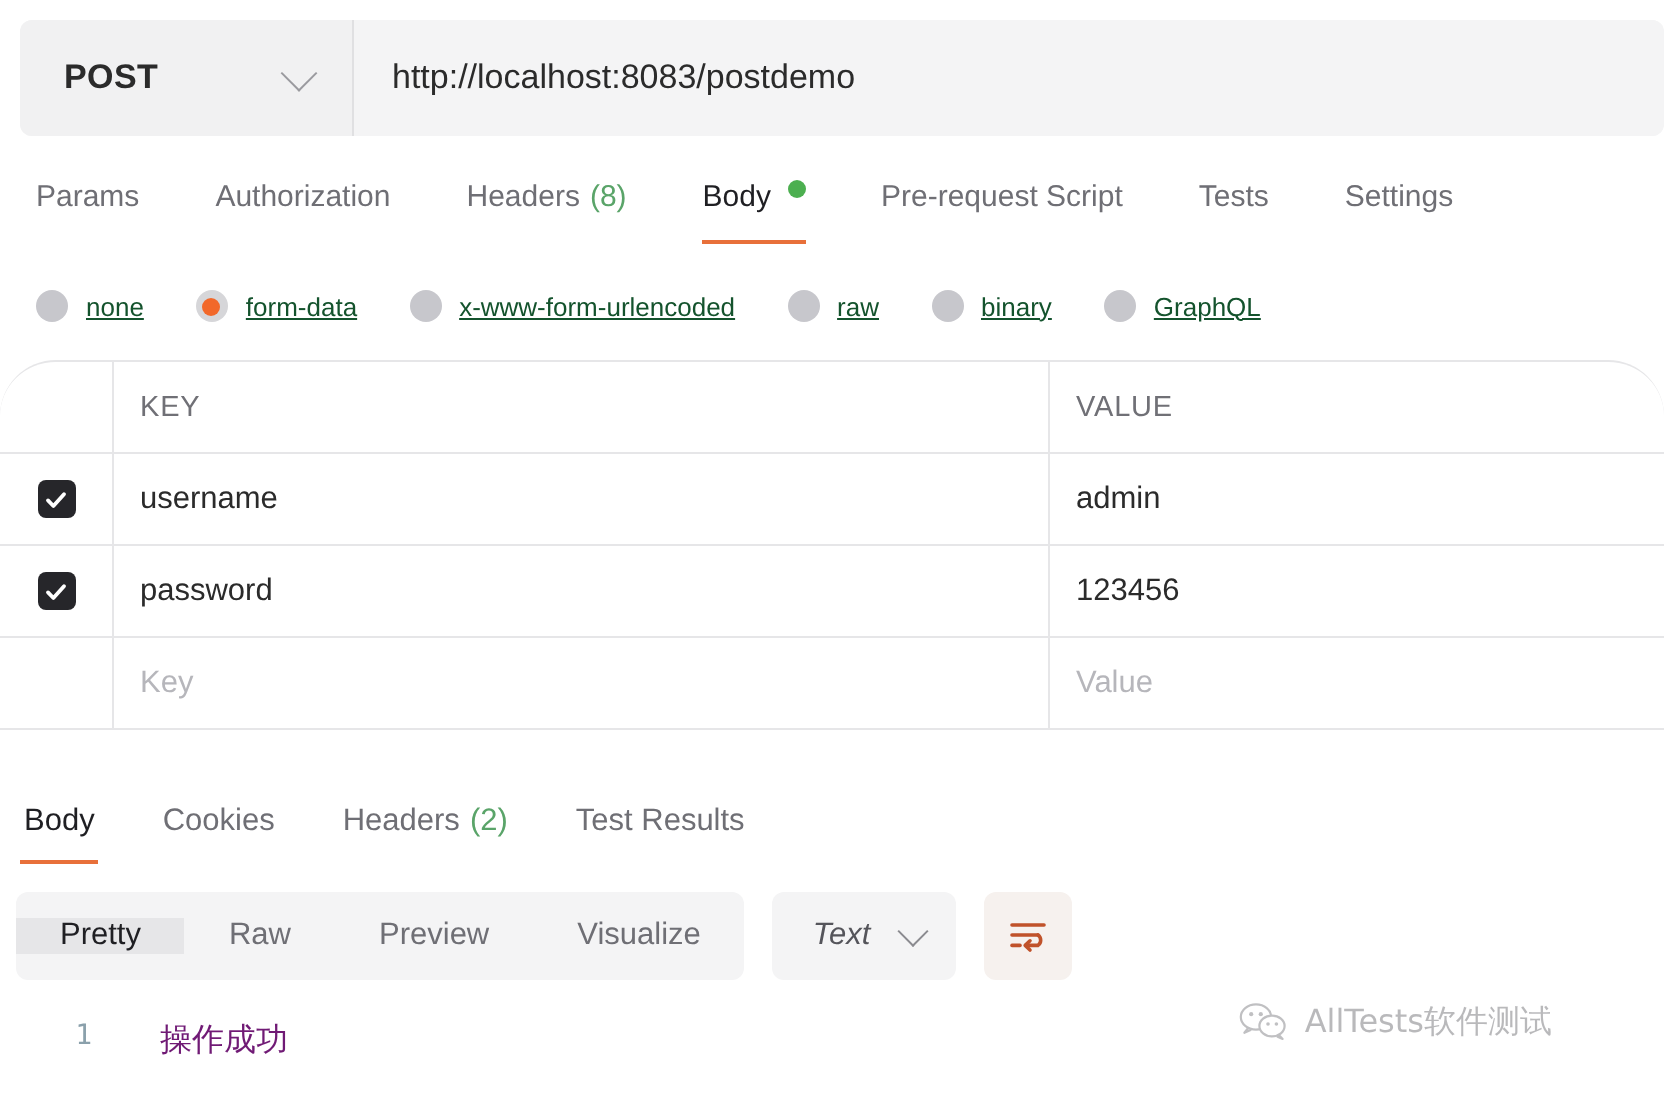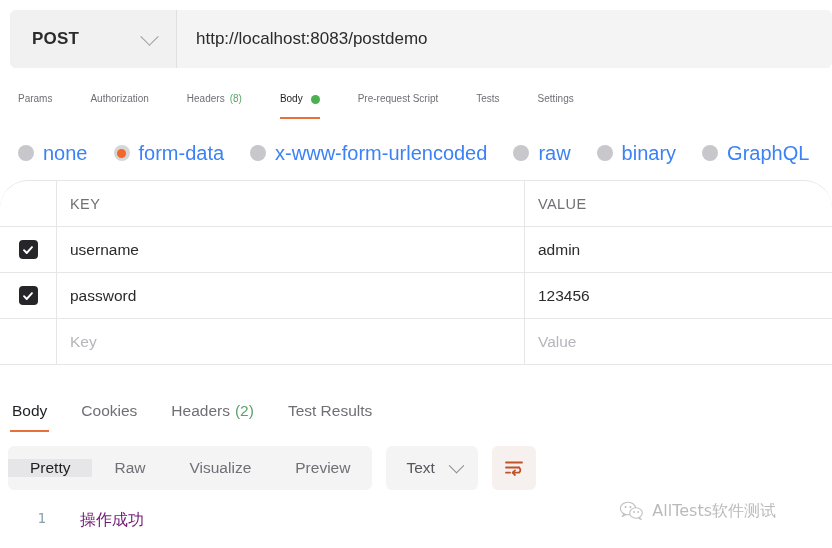--- a/index.html
+++ b/index.html
@@ -48,26 +48,26 @@
 
   
   .req-tabs {
     position: absolute; left: 0; top: 78px;
     width: 832px; height: 44px;
     display: flex; align-items: center;
     padding-left: 18px;
   }
   .req-tab {
     position: relative;
-    font-size: 10px; color: #6f6f75;
+    font-size: 15px; color: #6f6f75;
     margin-right: 38px;
     padding-bottom: 3px;
     white-space: nowrap;
     cursor: pointer;
-    display: flex; align-items: flex-end;
+    display: flex; align-items: flex-start;
   }
   .req-tab.active { color: #1f1f23; }
   .req-tab.active .tab-underline {
     position: absolute; left: 0; right: 0; bottom: -12px;
     height: 2.5px; background: #e8703a;
   }
   .cnt { color: #5aa469; margin-left: 5px; }
   .dot-green {
     width: 9px; height: 9px; border-radius: 50%;
     background: #4caf50; margin-left: 8px; display: inline-block;
@@ -88,21 +88,21 @@
     width: 16px; height: 16px; border-radius: 50%;
     background: #c7c7cc;
     display: flex; align-items: center; justify-content: center;
     margin-right: 9px; flex: none;
   }
   .radio-item.selected .radio-circle { background: #d6d6d9; }
   .radio-item.selected .radio-circle::after {
     content: ""; width: 9px; height: 9px;
     border-radius: 50%; background: #f2682a;
   }
-  .radio-label { font-size: 20px; color: #3b82f6; white-space: nowrap; }
+  .radio-label { font-size: 13px; color: #14532d; white-space: nowrap; text-decoration: underline; }
 
   
   .kv-table {
     position: absolute; left: 0; top: 180px;
     width: 832px;
     border-top: 1px solid #e6e6e8;
     border-radius: 28px;
   }
   .kv-row {
     display: flex; height: 46px;
@@ -178,20 +178,21 @@
     cursor: pointer;
   }
   .seg-btn.active { background: #e6e6e8; color: #1f1f23; }
   .dd-btn {
     height: 44px; margin-left: 14px;
     display: flex; align-items: center;
     padding: 0 16px 0 20px;
     background: #f4f4f5; border-radius: 6px;
     font-size: 15.5px; color: #55555b;
     cursor: pointer;
+    font-style: italic;
   }
   .dd-btn .chev {
     width: 11px; height: 11px; margin-left: 16px;
     border-right: 1.7px solid #8b8b90;
     border-bottom: 1.7px solid #8b8b90;
     transform: rotate(45deg) translate(-2px,-2px);
   }
   .wrap-btn {
     width: 44px; height: 44px; margin-left: 14px;
     background: #f6f1ee; border-radius: 6px;
@@ -351,22 +352,22 @@
     </div>
     <div class="resp-tab">
       <span>Test Results</span>
     </div>
   </div>
 
   <div class="fmt-bar">
     <div class="seg">
       <div class="seg-btn active">Pretty</div>
       <div class="seg-btn">Raw</div>
+      <div class="seg-btn">Preview</div>
       <div class="seg-btn">Visualize</div>
-      <div class="seg-btn">Preview</div>
     </div>
     <div class="dd-btn">
       <span>Text</span>
       <span class="chev"></span>
     </div>
     <div class="wrap-btn">
       <svg width="20" height="18" viewBox="0 0 20 18" aria-hidden="true">
         <line x1="2" y1="3.5" x2="18" y2="3.5" stroke="#c0522a" stroke-width="1.8" stroke-linecap="round"></line>
         <line x1="2" y1="8.5" x2="15" y2="8.5" stroke="#c0522a" stroke-width="1.8" stroke-linecap="round"></line>
         <path d="M15 8.5 a3.2 3.2 0 0 1 0 5.2 L9 13.7" fill="none" stroke="#c0522a" stroke-width="1.8" stroke-linecap="round"></path>

